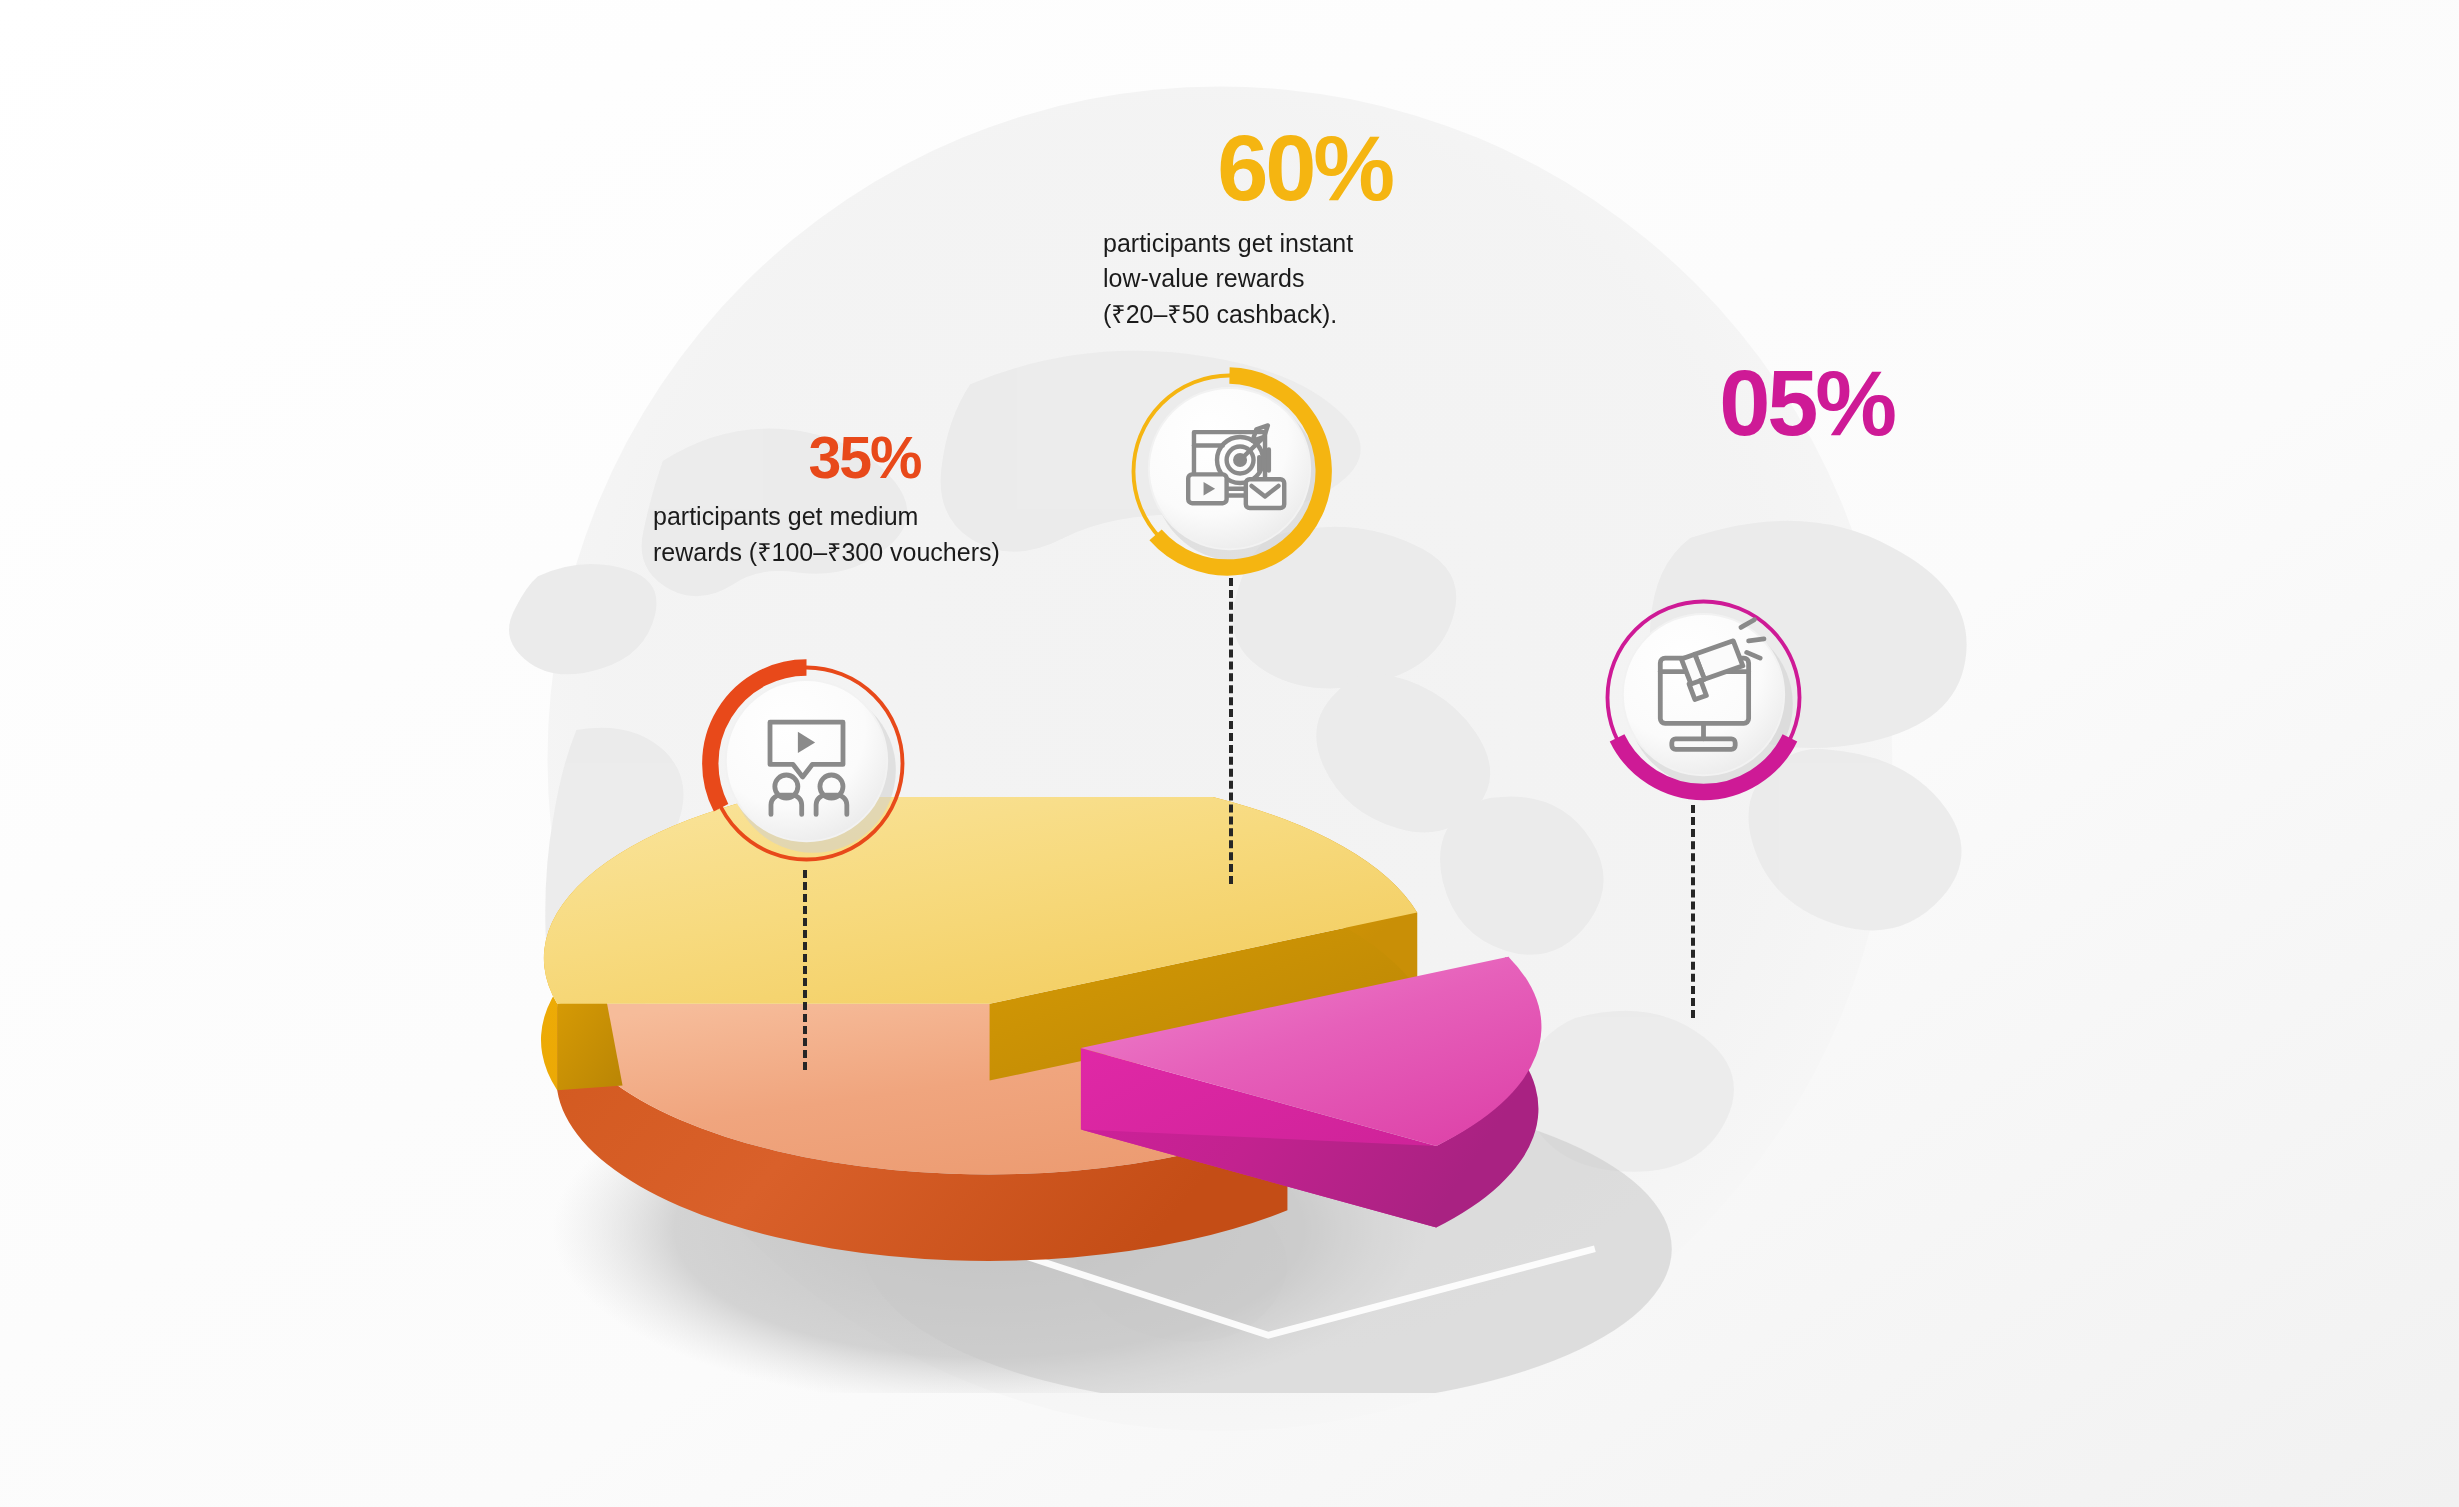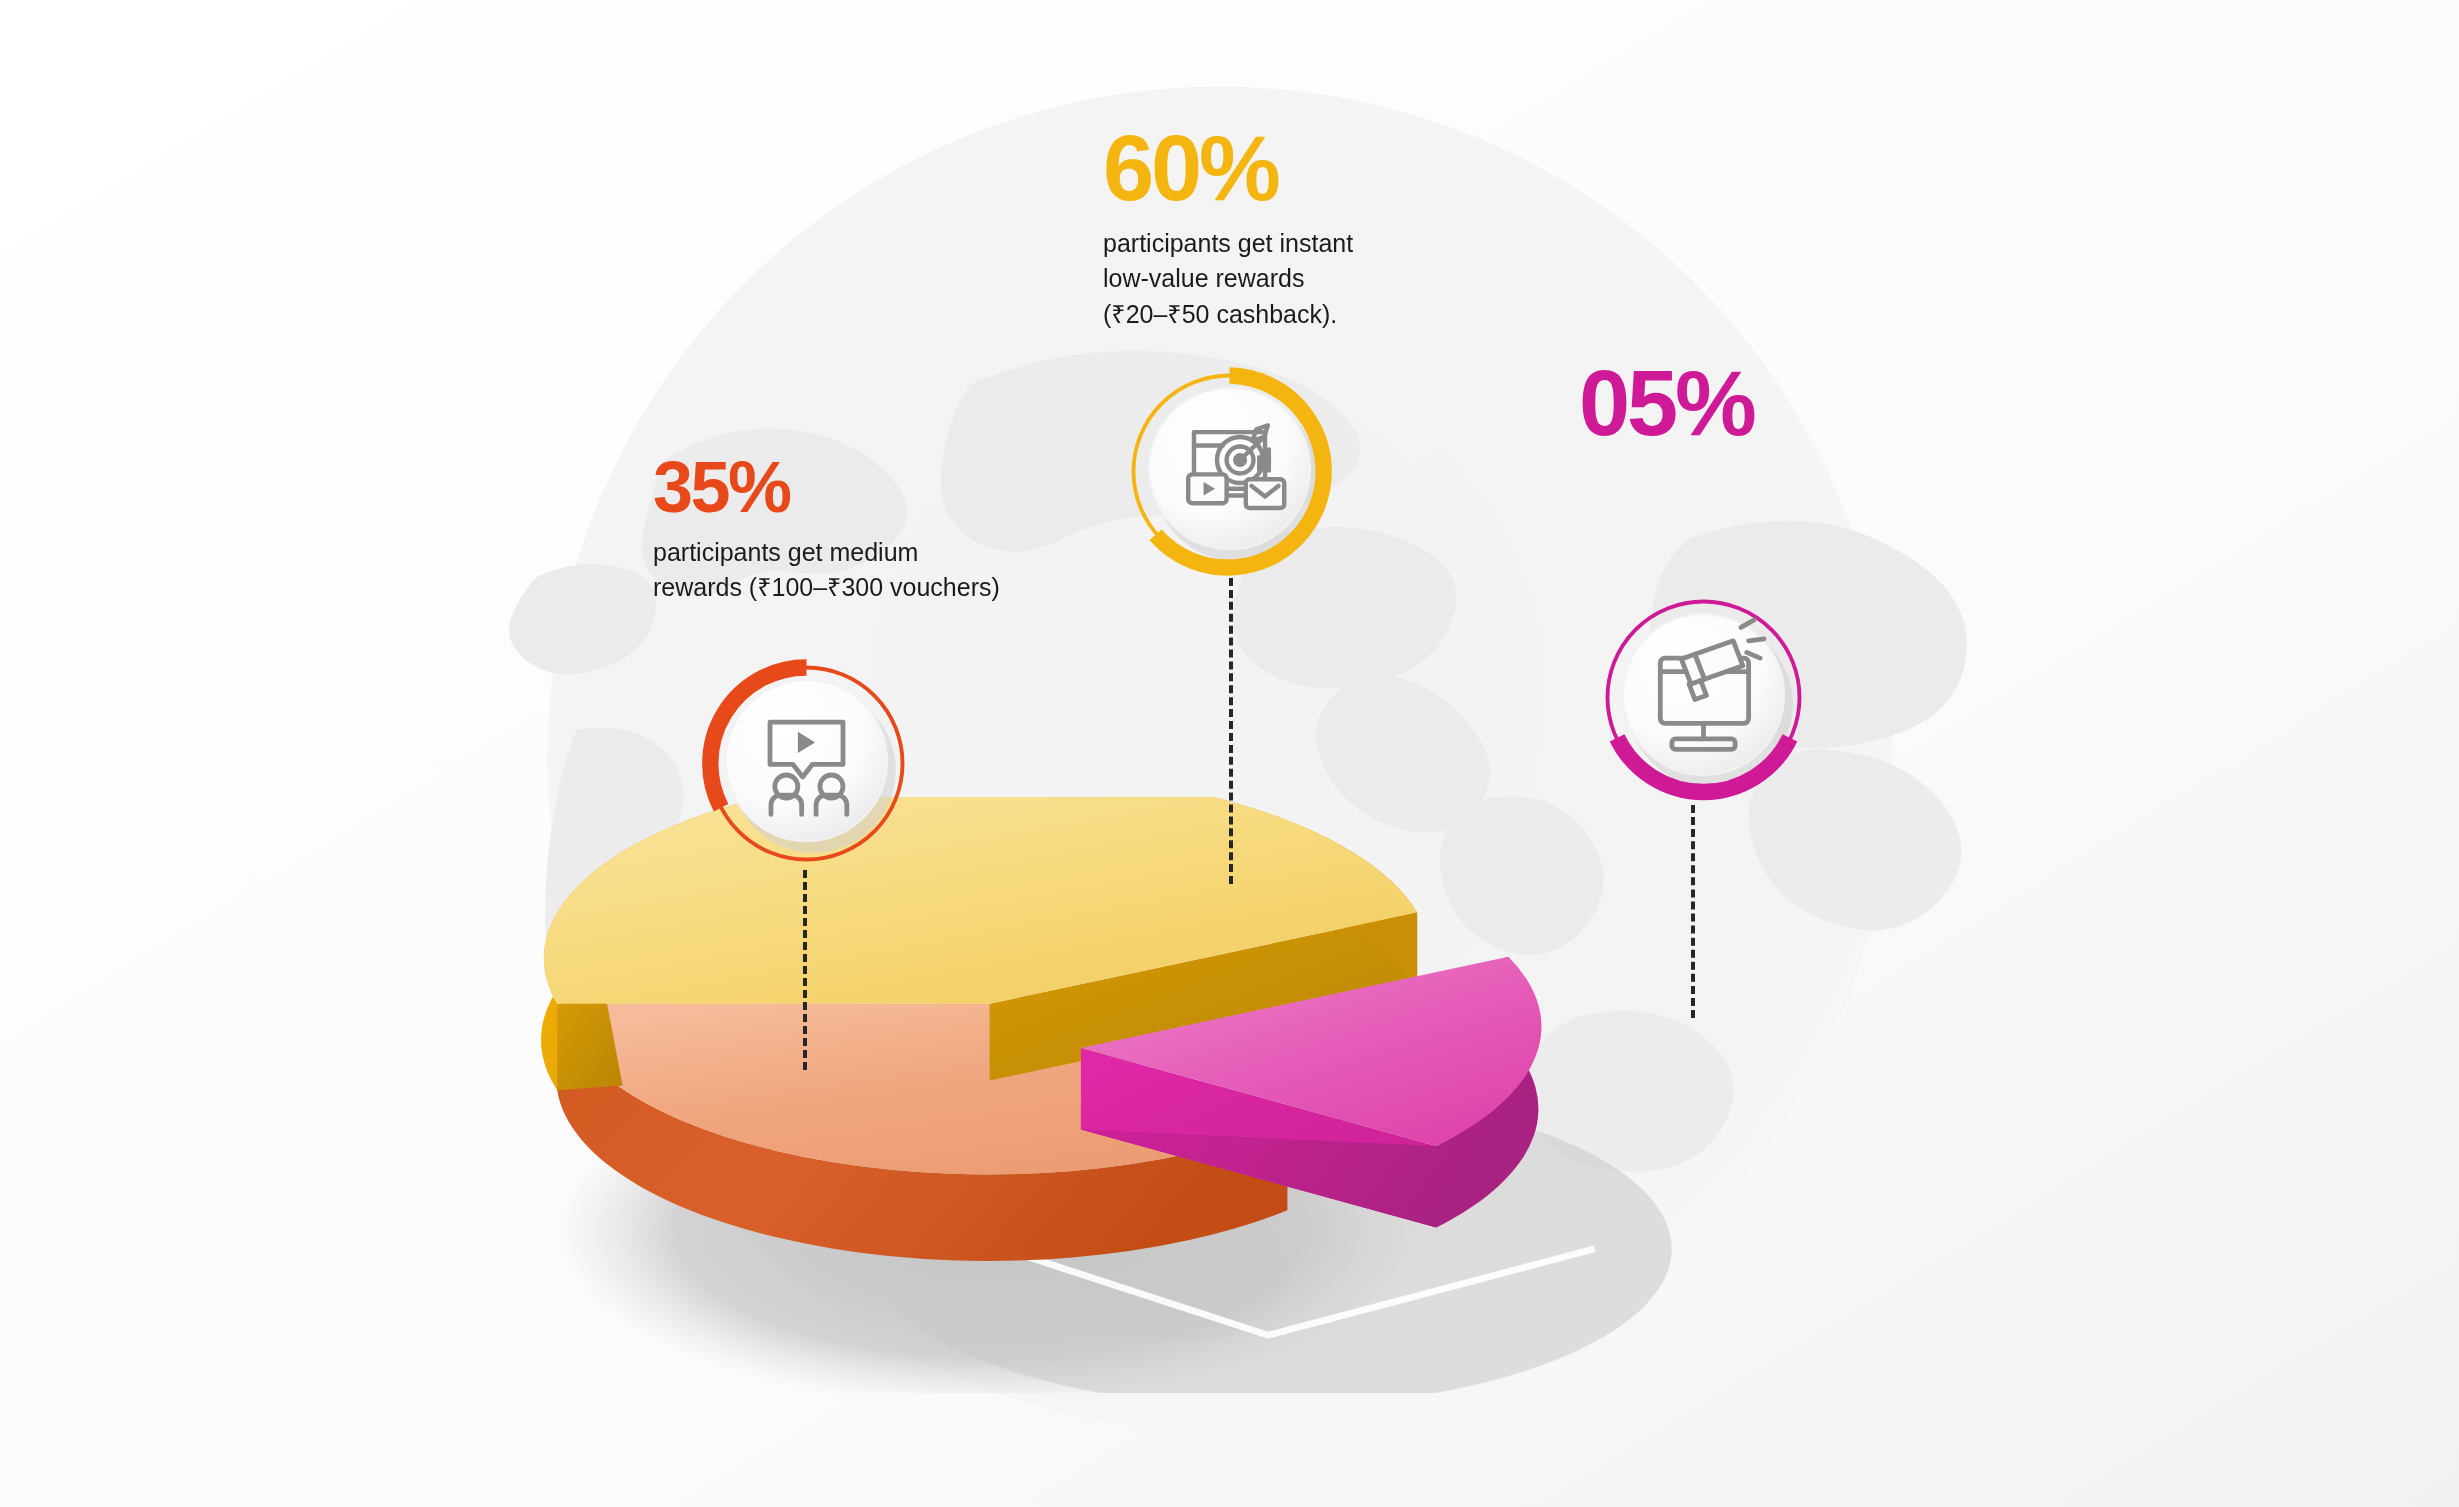--- a/index.html
+++ b/index.html
@@ -43,35 +43,36 @@
   
   .callout {
     position: absolute;
   }
   .pct {
     font-weight: 800;
     letter-spacing: -0.035em;
     line-height: 0.95;
     margin: 0 0 13.4px 0;
     font-family: "Liberation Sans", sans-serif;
+    text-align: center;
   }
   .desc {
     font-size: 25px;
     line-height: 1.42;
     color: #1b1b1b;
     margin: 0;
     font-family: "Liberation Sans", sans-serif;
     white-space: pre-line;
   }
 
   #callout-yellow { left: 1103px; top: 125px; width: 403px; }
   #callout-yellow .pct { font-size: 92px; color: #F5B511; }
 
   #callout-orange { left: 653px; top: 430px; width: 423px; }
-  #callout-orange .pct { font-size: 72px; color: #E8491A; margin-top: 23px; }
+  #callout-orange .pct { font-size: 59px; color: #E8491A; }
 
   #callout-magenta { left: 1554px; top: 360px; width: 480px; }
   #callout-magenta .pct { font-size: 92px; color: #CE1A96; margin-left: 25px; }
 
   
   .badge {
     position: absolute;
     width: 217px;
     height: 217px;
   }

